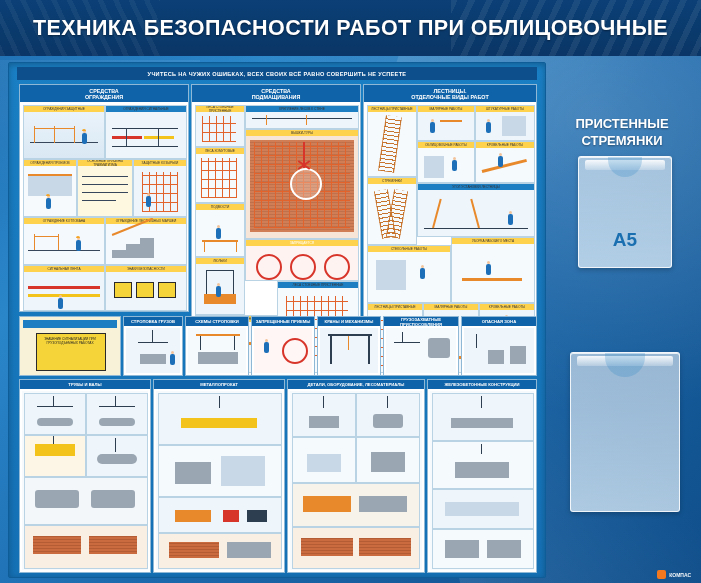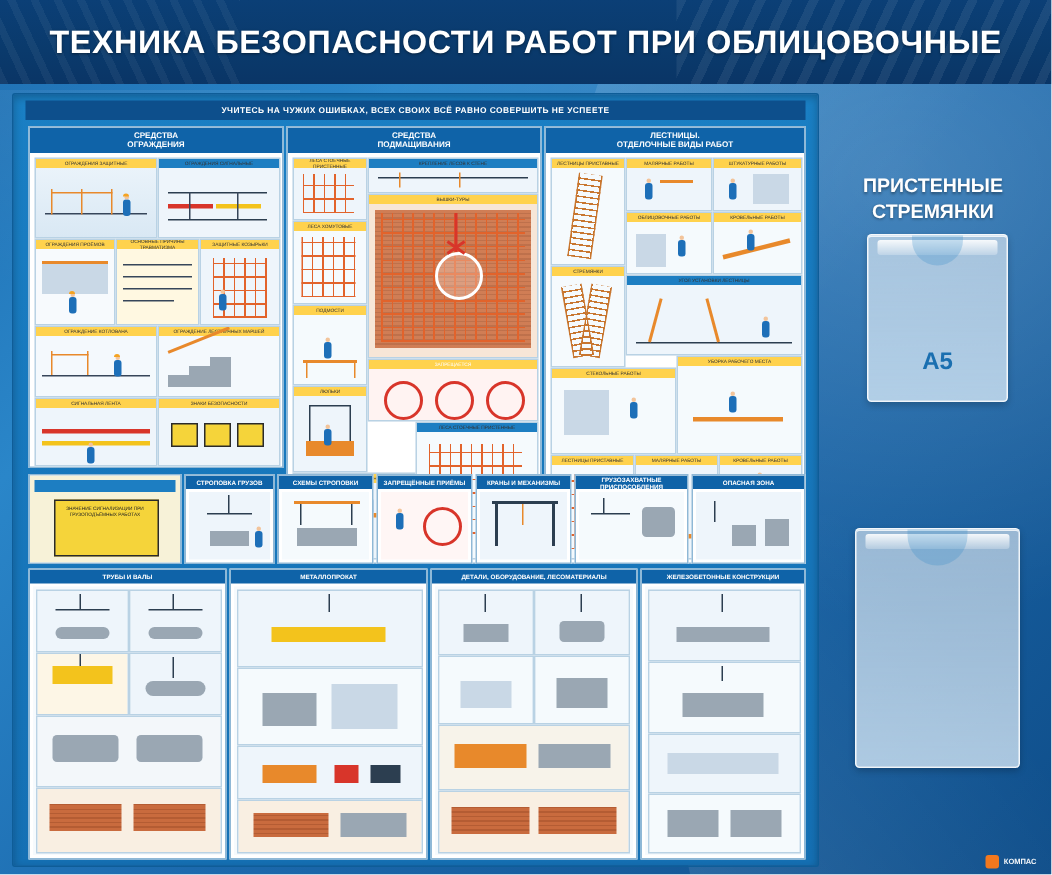--- a/index.html
+++ b/index.html
@@ -605,21 +605,21 @@
   </div>
 
   <div class="rtitle" style="left:550px;top:115px;width:144px;font-size:13px;">
     <div>ПРИСТЕННЫЕ</div>
     <div>СТРЕМЯНКИ</div>
   </div>
 
   <div class="pocket" style="left:578px;top:156px;width:92px;height:110px;">
     <div class="lip"></div>
     <div class="notch" style="top:0;width:34px;height:20px;border-radius:0 0 18px 18px;background:#2b87c9;opacity:.25;"></div>
-    <div class="plabel" style="font-size:16px;bottom:16px;">А5</div>
+    <div class="plabel" style="font-size:19px;bottom:16px;">А5</div>
   </div>
 
 
   <div class="pocket" style="left:570px;top:352px;width:108px;height:158px;">
     <div class="lip"></div>
     <div class="notch" style="top:0;width:40px;height:24px;border-radius:0 0 20px 20px;background:#2b87c9;opacity:.25;"></div>
   </div>
 
   <div class="logo">
     <span class="lg"></span>

